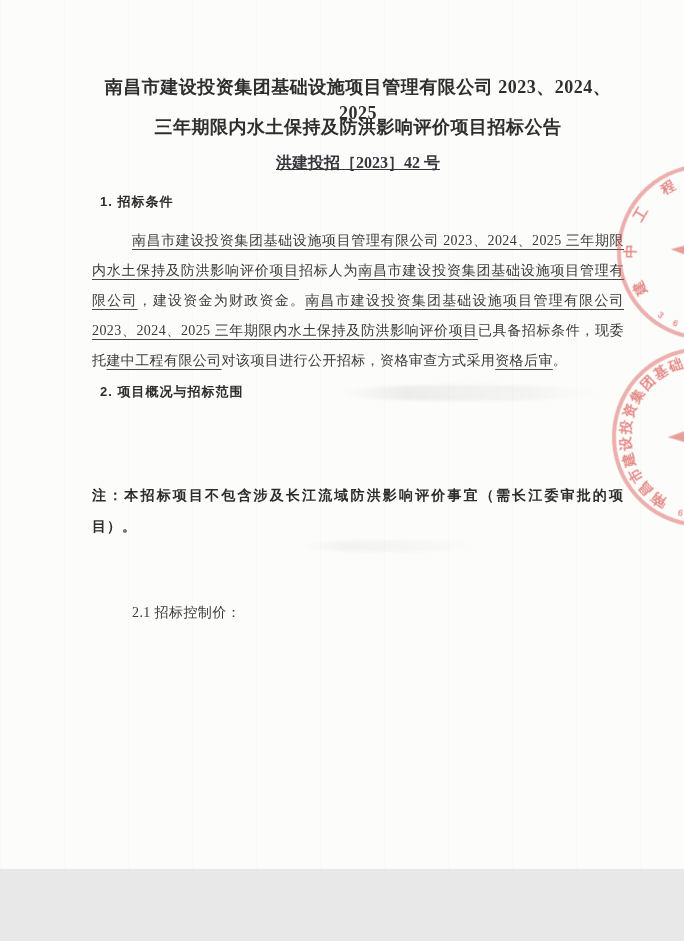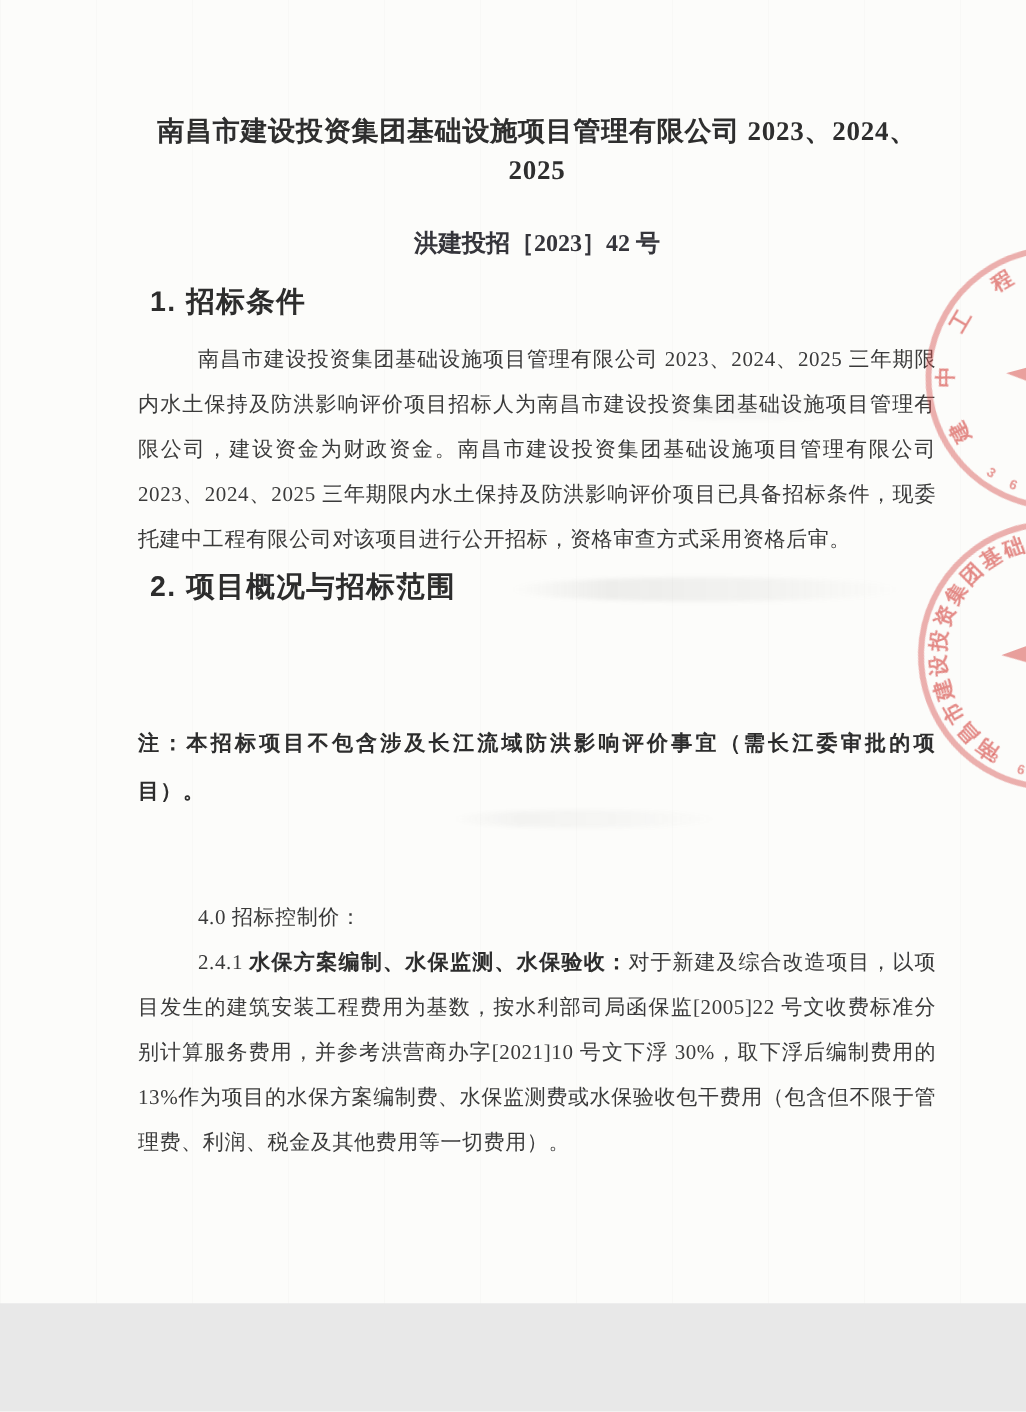--- a/index.html
+++ b/index.html
@@ -13,33 +13,33 @@
       #fcfcfa;
     font-family:"Liberation Serif", serif;
     color:#3a3a3a;
   }
   .blk{position:absolute;left:92px;width:532px;}
   .title{
     text-align:center;font-weight:700;font-size:18px;line-height:26px;
     color:#2e2e2e;letter-spacing:0.5px;
   }
   .docnum{
-    text-align:center;font-weight:700;font-size:16px;line-height:24px;color:#35353b;
+    text-align:center;font-weight:700;font-size:16px;line-height:24px;color:#35353b;text-decoration:underline;
   }
   .heading{
     font-family:"Liberation Sans", sans-serif;
-    font-weight:700;font-size:19px;line-height:22px;color:#2d2d2d;
+    font-weight:700;font-size:13px;line-height:22px;color:#2d2d2d;
     padding-left:8px;letter-spacing:1px;
   }
   .para{
     font-size:14px;line-height:30px;letter-spacing:0.4px;
     text-align:justify;
   }
   .indent{text-indent:40px;}
-  .seg-u{text-underline-offset:4px;text-decoration-thickness:1px;text-decoration-color:#4a4a4a;}
+  .seg-u{text-decoration:underline;text-underline-offset:4px;text-decoration-thickness:1px;text-decoration-color:#4a4a4a;}
   .seg-b{font-family:"Liberation Sans", sans-serif;font-weight:700;letter-spacing:0.6px;color:#2d2d2d;}
   .note .seg-b{letter-spacing:1px;}
 
   
   .stamp{position:absolute;pointer-events:none;filter:blur(0.4px);}
   .stamp .ring{
     position:absolute;inset:2px;border:4px solid currentColor;border-radius:50%;opacity:0.45;
   }
   .stamp .arc-char{
     position:absolute;left:calc(50% - 8px);top:calc(50% - 9px);
@@ -62,37 +62,37 @@
     filter:blur(1.5px);
   }
 </style>
 </head>
 <body>
 
 <div class="page">
 
   <div class="blk title" style="top:74px">南昌市建设投资集团基础设施项目管理有限公司 2023、2024、2025</div>
 
+  <div class="blk title" style="top:114px">三年期限内水土保持及防洪影响评价项目招标公告</div>
 
   <div class="blk docnum" style="top:151px">洪建投招［2023］42 号</div>
 
   <div class="blk heading" style="top:191px">1. 招标条件</div>
 
   <div class="blk para indent" style="top:226px"><span class="seg-u">南昌市建设投资集团基础设施项目管理有限公司 2023、2024、2025 三年期限内水土保持及防洪影响评价项目</span><span>招标人为</span><span class="seg-u">南昌市建设投资集团基础设施项目管理有限公司</span><span>，建设资金为财政资金。</span><span class="seg-u">南昌市建设投资集团基础设施项目管理有限公司 2023、2024、2025 三年期限内水土保持及防洪影响评价项目</span><span>已具备招标条件，现委托</span><span class="seg-u">建中工程有限公司</span><span>对该项目进行公开招标，资格审查方式采用</span><span class="seg-u">资格后审</span><span>。</span></div>
 
   <div class="blk heading" style="top:381px">2. 项目概况与招标范围</div>
 
 
   <div class="blk para note" style="top:480px"><span class="seg-b">注：本招标项目不包含涉及长江流域防洪影响评价事宜（需长江委审批的项目）。</span></div>
 
 
 
-  <div class="blk para indent" style="top:598px"><span>4.0 招标控制价：</span></div>
+  <div class="blk para indent" style="top:598px"><span>2.1 招标控制价：</span></div>
 
-  <div class="blk para indent" style="top:626px"><span>2.4.1 </span><span class="seg-b">水保方案编制、水保监测、水保验收：</span><span>对于新建及综合改造项目，以项目发生的建筑安装工程费用为基数，按水利部司局函保监[2005]22 号文收费标准分别计算服务费用，并参考洪营商办字[2021]10 号文下浮 30%，取下浮后编制费用的 13%作为项目的水保方案编制费、水保监测费或水保验收包干费用（包含但不限于管理费、利润、税金及其他费用等一切费用）。</span></div>
 
 
   <div class="stamp" style="left: 615px; top: 162px; height: 180px; width: 180px; color: rgb(216, 83, 79); transform: rotate(-15deg);">
       <div class="ring"></div>
       <div class="star">★</div>
       <span class="arc-char" style="transform: rotate(-104deg) translateY(-74px);">建</span>
       <span class="arc-char" style="transform: rotate(-74.2857deg) translateY(-74px);">中</span>
       <span class="arc-char" style="transform: rotate(-44.5714deg) translateY(-74px);">工</span>
       <span class="arc-char" style="transform: rotate(-14.8571deg) translateY(-74px);">程</span>
       <span class="serial-char" style="transform: rotate(230deg) translateY(-77px) rotate(180deg);">3</span>

